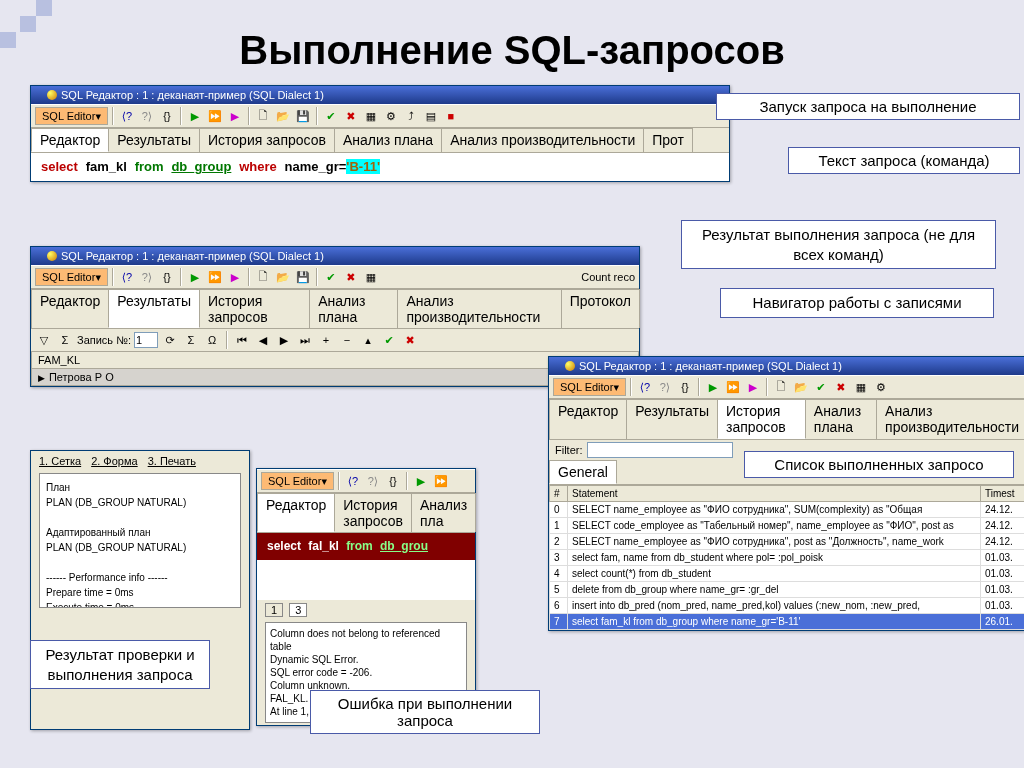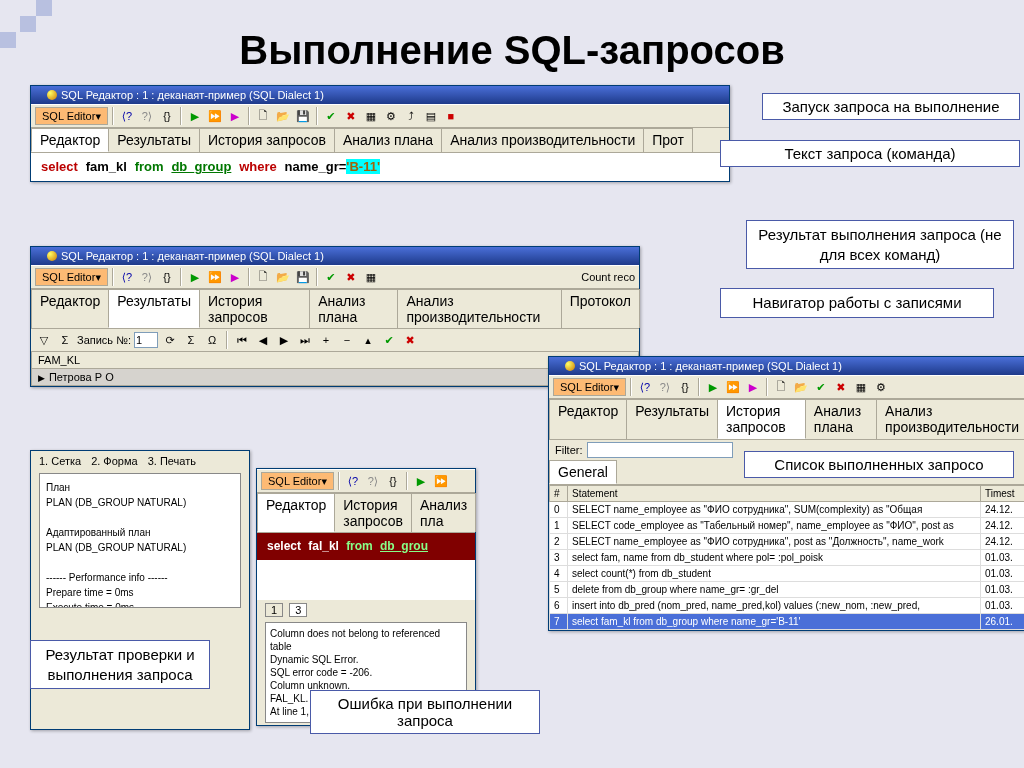--- a/index.html
+++ b/index.html
@@ -1,23 +1,23 @@
 <!DOCTYPE html>
 <html><head>
 <meta charset="utf-8">
 <style>
 *{box-sizing:border-box;margin:0;padding:0;font-family:Tahoma,Arial,sans-serif}
 body{background:#e6e6f0;width:1024px;height:768px;overflow:hidden;position:relative}
 .decor{position:absolute;background:#b8c0e0}
 .d1{left:0;top:32px;width:16px;height:16px}.d2{left:36;top:0;width:16px;height:16px}.d3{left:20px;top:16px;width:16px;height:16px}
 .slide-title{font-size:40px;font-weight:bold;text-align:center;color:#000;padding:28px 0 10px}
 .callout{position:absolute;background:#fff;border:1.5px solid #4a5aa8;padding:4px 10px;font-size:15px;color:#000;text-align:center;z-index:50}
-.callout.c1{right:4px;top:93px;width:258px}
-.callout.c2{right:4px;top:140px;width:300px}
-.callout.c3{right:10px;top:220px;width:268px;line-height:1.3}
+.callout.c1{right:4px;top:93px;width:304px}
+.callout.c2{right:4px;top:147px;width:232px}
+.callout.c3{right:28px;top:220px;width:315px;line-height:1.3}
 .callout.c4{right:30px;top:288px;width:274px;line-height:1.3}
 .callout.c5{right:10px;top:451px;width:270px}
 .callout.c6{left:30px;top:640px;width:180px;line-height:1.3}
 .callout.c7{left:310px;top:690px;width:230px}
 .win{position:absolute;background:#ece9d8;border:1px solid #003c74;box-shadow:1px 1px 3px rgba(0,0,0,.3)}
 .titlebar{background:linear-gradient(#4a6fd8,#1e3a8a);color:#fff;font-size:11px;padding:3px 16px;display:flex;align-items:center;gap:4px}
 .titlebar::before{content:"";width:10px;height:10px;background:radial-gradient(circle at 30% 30%,#ff6,#c70);border-radius:50%}
 .toolbar{background:#ece9d8;border-top:1px solid #fff;border-bottom:1px solid #aca899;padding:2px 4px;display:flex;align-items:center;gap:2px;font-size:11px}
 .tbtn{min-width:18px;height:18px;display:inline-flex;align-items:center;justify-content:center;font-size:11px;cursor:pointer;padding:0 2px}
 .tbtn.lbl{background:#fdba74;border:1px solid #aca899;padding:1px 6px;font-size:11px}
@@ -26,21 +26,21 @@
 .tab{padding:3px 8px;border:1px solid #aca899;border-bottom:none;background:#ece9d8;margin-right:-1px;cursor:pointer}
 .tab.active{background:#fff;border-bottom:1px solid #fff;position:relative;z-index:1}
 .sql-line{background:#fff;padding:6px 10px;font-family:'Courier New',monospace;font-size:13px;font-weight:bold}
 .kw-sel{color:#b00}.kw-from{color:#070}.kw-db{color:#070;text-decoration:underline}.kw-after{color:#b00}.kw-str{background:#0ff;color:#a16207}
 .results-bar{background:#ece9d8;padding:2px 4px;display:flex;gap:3px;align-items:center;font-size:11px;border-bottom:1px solid #aca899}
 .results-bar input{width:24px;font-size:11px;border:1px solid #7f9db9;padding:1px}
 .grid-head{background:#ece9d8;border:1px solid #aca899;border-top:none;font-size:11px;padding:2px 6px}
 .grid-row{background:#d6d3ce;border:1px solid #aca899;border-top:none;font-size:11px;padding:2px 6px;display:flex;align-items:flex-end}
 .grid-row::before{content:"▶";font-size:9px;margin-right:4px;color:#000}
 .subtabs{display:flex;gap:10px;font-size:11px;padding:4px 8px;background:#ece9d8}
-.subtabs span{cursor:pointer;}
+.subtabs span{cursor:pointer;text-decoration:underline}
 .plan-box{background:#fff;border:1px solid #888;margin:2px 8px;padding:6px;font-size:10px;line-height:1.5;height:135px;overflow:hidden}
 .err-box{background:#fff;border:1px solid #888;margin:2px 8px;padding:4px;font-size:10px;line-height:1.3}
 .pages{display:flex;gap:6px;padding:3px 8px;font-size:11px}
 .pages span{border:1px solid #888;padding:0 5px;cursor:pointer;background:#ece9d8}
 .hist-tbl{width:100%;font-size:10px;border-collapse:collapse;background:#fff}
 .hist-tbl th{background:#ece9d8;border:1px solid #aca899;padding:2px 4px;text-align:left;font-weight:normal}
 .hist-tbl td{border:1px solid #ddd;padding:2px 4px}
 .hist-tbl tr.sel td{background:#4a6fd8;color:#fff}
 .hist-filter{display:flex;align-items:center;gap:4px;padding:2px 6px;font-size:11px;background:#ece9d8}
 .hist-filter input{flex:0 0 120px;border:1px solid #7f9db9;font-size:11px;padding:1px}

